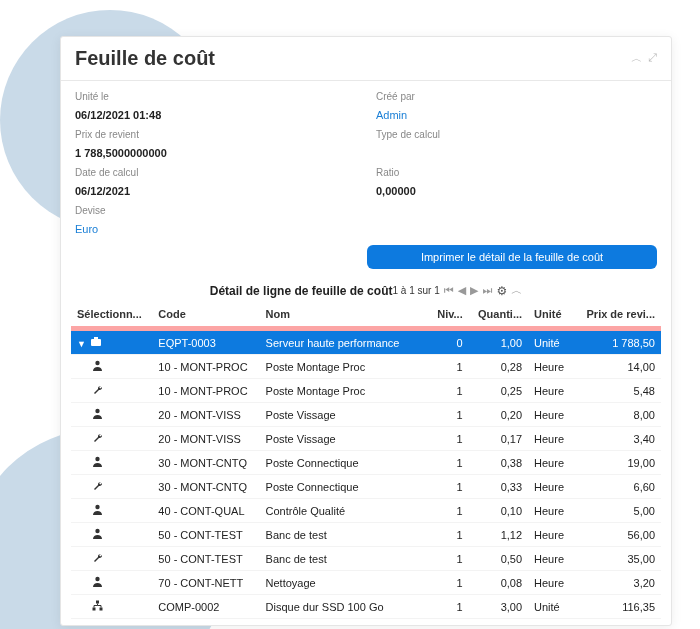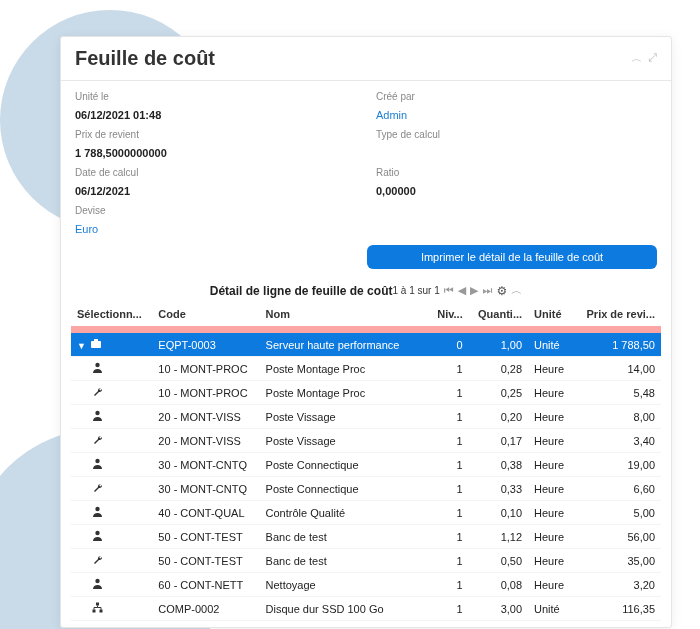--- a/index.html
+++ b/index.html
@@ -110,21 +110,21 @@
     table {
       width: 100%;
       border-collapse: collapse;
       font-size: 11px;
     }
     thead th {
       text-align: left;
       color: #333;
       font-weight: 600;
       padding: 4px 6px 6px 6px;
-      border-bottom: 7px solid #fca5a5;
+      border-bottom: 5px solid #fca5a5;
       white-space: nowrap;
       overflow: hidden;
       text-overflow: ellipsis;
       margin-left: 16px;
     }
     th.right, td.right { text-align: right; }
     tbody tr { border-bottom: 1px solid #f3f3f3; }
     tbody td {
       padding: 5px 6px;
       color: #222;
@@ -341,21 +341,21 @@
             <td class="right">1</td>
             <td class="right">0,50</td>
             <td>Heure</td>
             <td class="right">35,00</td>
           </tr>
           <tr>
             <td class="icon-cell"><span style="display:inline-block;width:14px"></span><span class="row-icon"><svg width="11" height="11" viewBox="0 0 11 11">
                   <circle cx="5.5" cy="3" r="2.2" fill="#333"></circle>
                   <path d="M1 11c0-2.5 2-4 4.5-4s4.5 1.5 4.5 4" fill="#333"></path>
                 </svg></span></td>
-            <td>60 - CONT-NETT</td>
+            <td>70 - CONT-NETT</td>
             <td>Nettoyage</td>
             <td class="right">1</td>
             <td class="right">0,08</td>
             <td>Heure</td>
             <td class="right">3,20</td>
           </tr>
           <tr>
             <td class="icon-cell"><span style="display:inline-block;width:14px"></span><span class="row-icon"><svg width="11" height="11" viewBox="0 0 11 11">
                   <rect x="4" y="0.5" width="3" height="3" fill="#333"></rect>
                   <rect x="0.5" y="7.5" width="3" height="3" fill="#333"></rect>

